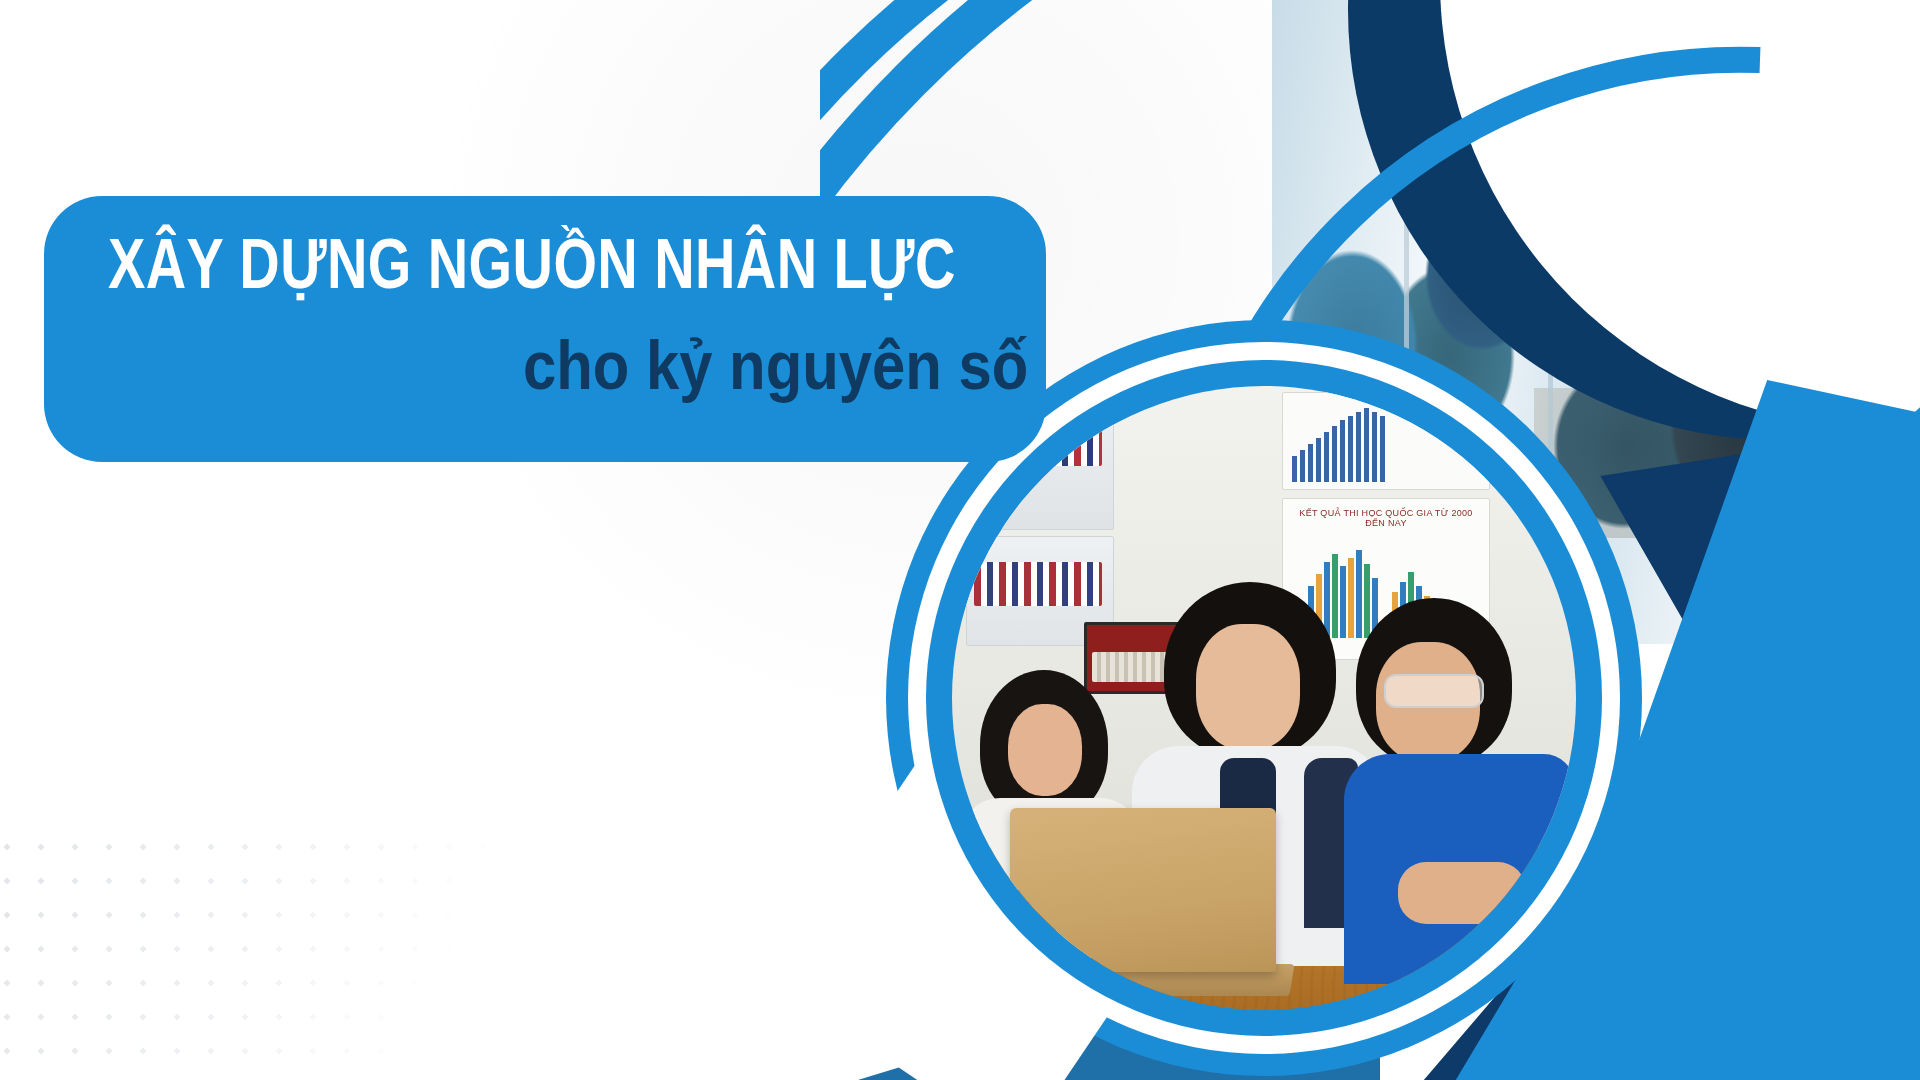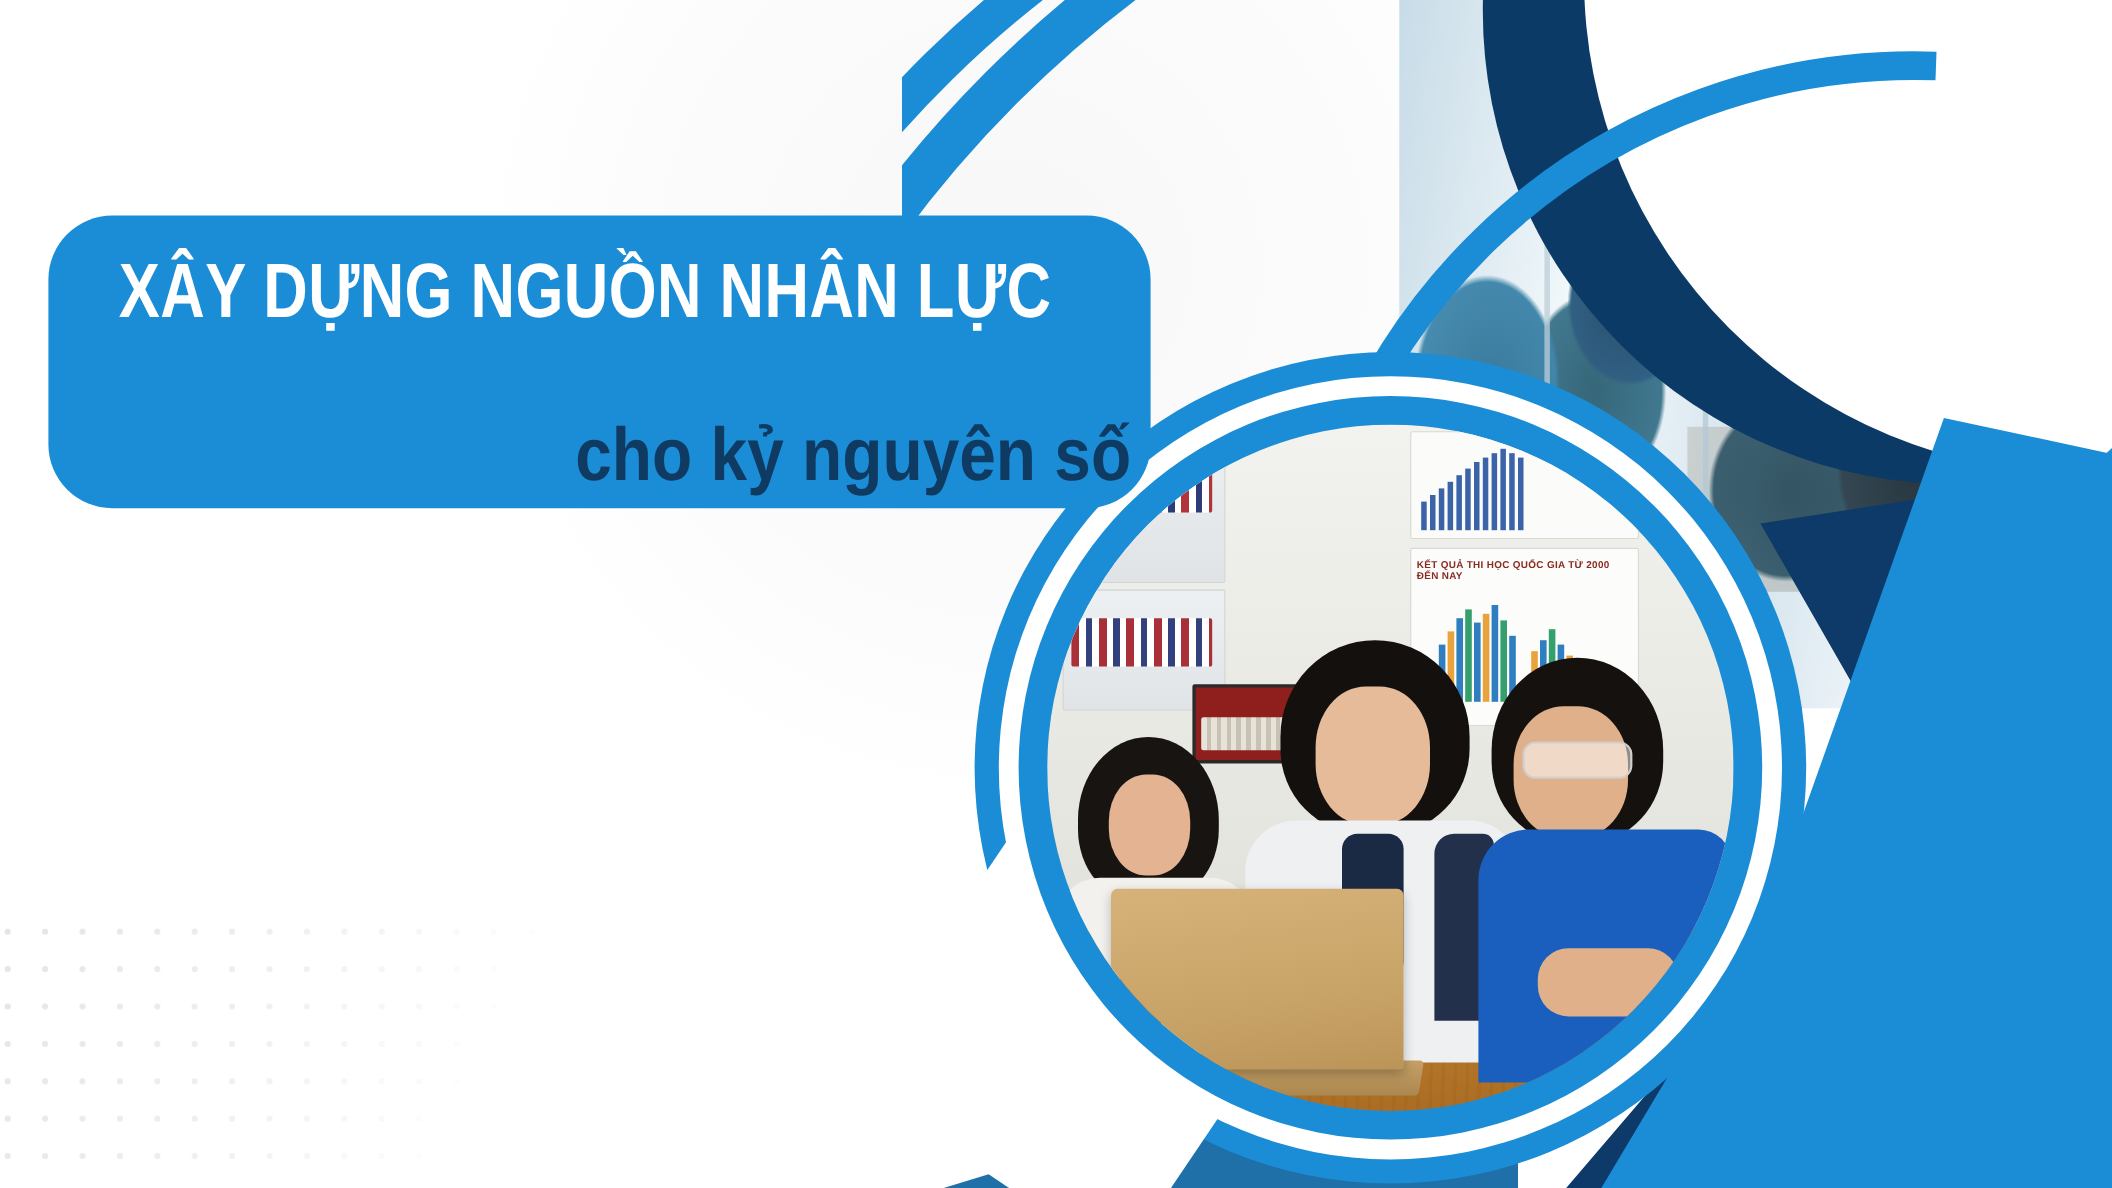--- a/index.html
+++ b/index.html
@@ -137,21 +137,21 @@
       linear-gradient(178deg,#d9a košu 0,#d9a 0) ,
       linear-gradient(178deg,#c98c3c 0%, #b8792d 100%);
     background-repeat:no-repeat;
     background-size:100% 26%,100% 26%;
     background-position:0 100%,0 100%;
   }
   .pc-layer{position:absolute;inset:0;}
   .pc-wall{position:absolute;left:0;top:0;right:0;height:74%;
     background:linear-gradient(180deg,#f2f2ee 0%,#e9e9e4 60%,#e2e2dc 100%);}
   .pc-poster{position:absolute;border-radius:2px;}
-  .pc-chart-title{position:absolute;font-size:9px;color:#8a2b22;font-weight:bold;text-align:left;letter-spacing:.3px;}
+  .pc-chart-title{position:absolute;font-size:9px;color:#8a2b22;font-weight:normal;text-align:center;letter-spacing:.3px;}
   .pc-bar{position:absolute;bottom:0;}
   .pc-person{position:absolute;border-radius:50% 50% 44% 44%;}
   .pc-desk{position:absolute;left:0;right:0;bottom:0;height:27%;
     background:linear-gradient(178deg,#d29a4a 0%,#b87a2c 55%,#a96b22 100%);}
   .pc-desk-grain{position:absolute;left:0;right:0;bottom:0;height:27%;
     background:repeating-linear-gradient(92deg, rgba(120,70,20,.10) 0 3px, rgba(255,255,255,0) 3px 11px);}
   .pc-laptop{position:absolute;left:58px;bottom:38px;width:266px;height:164px;
     background:linear-gradient(172deg,#d6b27a 0%,#c9a468 60%,#bb9458 100%);
     border-radius:6px 6px 3px 3px;box-shadow:0 4px 10px rgba(0,0,0,.25);}
   .pc-laptop-base{position:absolute;left:40px;bottom:14px;width:300px;height:32px;
@@ -165,21 +165,21 @@
   .title-line1{
     position:absolute;left:64px;top:26px;width:900px;
     color:#ffffff;font-weight:900;font-size:70px;line-height:84px;
     letter-spacing:.5px;font-family:"Liberation Sans",sans-serif;
     transform:scaleX(.80);transform-origin:left center;white-space:nowrap;
   }
   .title-line2{
     position:absolute;left:64px;top:128px;width:960px;
     color:#0f3b63;font-weight:900;font-size:68px;line-height:82px;
     text-align:right;padding-right:40px;box-sizing:border-box;
-    font-family:"Liberation Sans",sans-serif;white-space:nowrap;margin-top:48px;
+    font-family:"Liberation Sans",sans-serif;white-space:nowrap;
   }
   .title-line2 span{display:inline-block;transform:scaleX(.88);transform-origin:right center;}
 </style>
 </head>
 <body>
 
 <div id="stage">
 
   <div class="sheen"></div>
 

